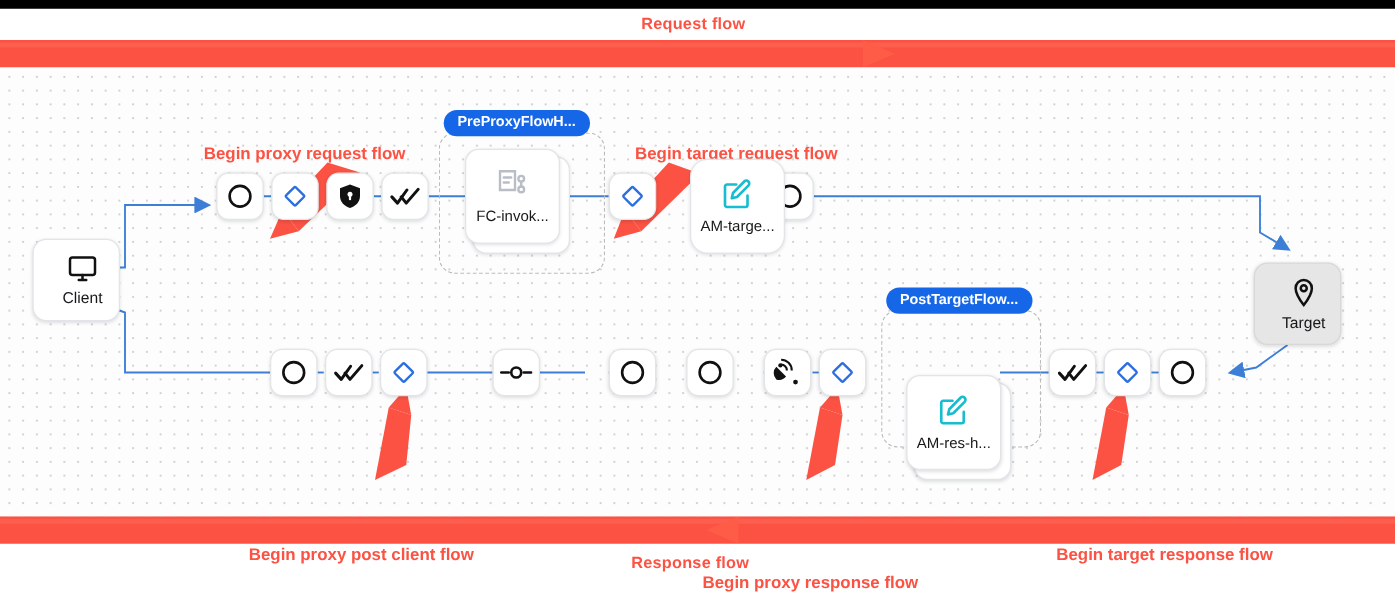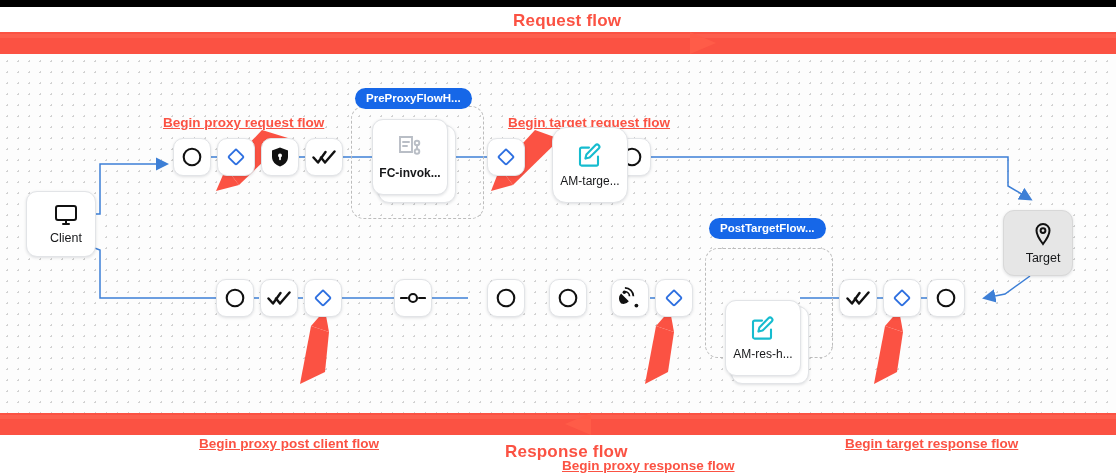--- a/index.html
+++ b/index.html
@@ -13,35 +13,35 @@
   
   .flowbar{position:absolute;height:22px;background:#fb5243;}
   .flowbar.req{left:0;top:32px;width:1116px;}
   .flowbar.res{left:0;top:413px;width:1116px;}
   .flowbar .chev{position:absolute;top:0;height:22px;width:26px;
       background:#ff5c48;clip-path:polygon(0 0,100% 50%,0 100%);}
   .flowbar.req .chev{left:690px;}
   .flowbar.res .chev{left:565px;transform:scaleX(-1);}
   .flowbar .hl{position:absolute;left:0;top:2px;height:4px;width:100%;background:#ff6a58;opacity:.55;}
 
-  .flowlabel{position:absolute;color:#fb5243;font-weight:bold;font-size:17px;letter-spacing:.2px;white-space:nowrap;}
+  .flowlabel{position:absolute;color:#fb5243;font-weight:bold;font-size:13px;letter-spacing:.2px;white-space:nowrap;}
   .lbl-request{left:513px;top:11px;}
   .lbl-response{left:505px;top:442px;}
 
   
   .canvas{position:absolute;left:0;top:54px;width:1116px;height:359px;
     background-color:#fdfdfd;
     background-image:radial-gradient(#d2d2d2 1px, transparent 1px);
     background-size:11px 11px;background-position:2px 2px;}
 
   
   .edges{position:absolute;left:0;top:0;width:1116px;height:359px;}
 
   
-  .annot{position:absolute;color:#fb5243;font-weight:bold;font-size:13.5px;white-space:nowrap;text-decoration:underline;}
+  .annot{position:absolute;color:#fb5243;font-weight:bold;font-size:13.5px;white-space:nowrap;}
   .a1{left:163px;top:61px;}
   .a2{left:508px;top:61px;}
   .a3{left:199px;top:382px;}
   .a4{left:562px;top:404px;}
   .a5{left:845px;top:382px;text-align:center;}
 
   
   .node{position:absolute;box-sizing:border-box;background:#ffffff;border:1px solid #e2e4e7;
         border-radius:9px;box-shadow:0 1px 3px rgba(16,24,40,.13);
         display:flex;align-items:center;justify-content:center;}
@@ -154,21 +154,21 @@
     <div class="annot a1">Begin proxy request flow</div>
     <div class="annot a2">Begin target request flow</div>
     <div class="annot a3">Begin proxy post client flow</div>
     <div class="annot a4">Begin proxy response flow</div>
     <div class="annot a5">Begin target response flow</div>
 
     <div class="group" style="left:351px;top:52px;width:133px;height:113px;"></div>
     <div class="grouptag" style="left:355px;top:34px;text-align:right;">PreProxyFlowH...</div>
 
     <div class="group" style="left:705px;top:194px;width:128px;height:110px;"></div>
-    <div class="grouptag" style="left:709px;top:164px;">PostTargetFlow...</div>
+    <div class="grouptag" style="left:709px;top:176px;">PostTargetFlow...</div>
 
     <div class="node endpoint" style="left:26px;top:137px;">
       <span>
         <svg class="ico" width="24" height="22" viewBox="0 0 24 22" fill="none" stroke="#111" stroke-width="2">
           <rect x="2" y="2" width="20" height="14" rx="2"></rect>
           <path d="M9 20 h6 M12 16 v4" stroke-linecap="round"></path>
         </svg>
       </span>
       <span class="ep-label">Client</span>
     </div>
@@ -227,21 +227,21 @@
     </div>
 
     <div class="node sm" style="left:613px;top:84px;">
       <span>
         <svg class="ico" width="22" height="22" viewBox="0 0 22 22">
             <circle cx="11" cy="11" r="8.3" fill="none" stroke="#111" stroke-width="2.1"></circle>
           </svg>
       </span>
     </div>
 
-    <div class="stack" style="left:372px;top:65px;font-weight:bold;">
+    <div class="stack" style="left:372px;top:65px;">
       <div class="node policy">
         <span>
           <svg class="ico" width="26" height="26" viewBox="0 0 26 26" fill="none" stroke="#b9bec6" stroke-width="1.9" stroke-linecap="round">
             <path d="M3 3 h12 v15 H3 z"></path>
             <path d="M6 8 h6 M6 12 h4"></path>
             <circle cx="20" cy="9" r="2.3"></circle>
             <circle cx="20" cy="17.5" r="2.3"></circle>
             <path d="M20 11.3 v3.9"></path>
           </svg>
         </span>

